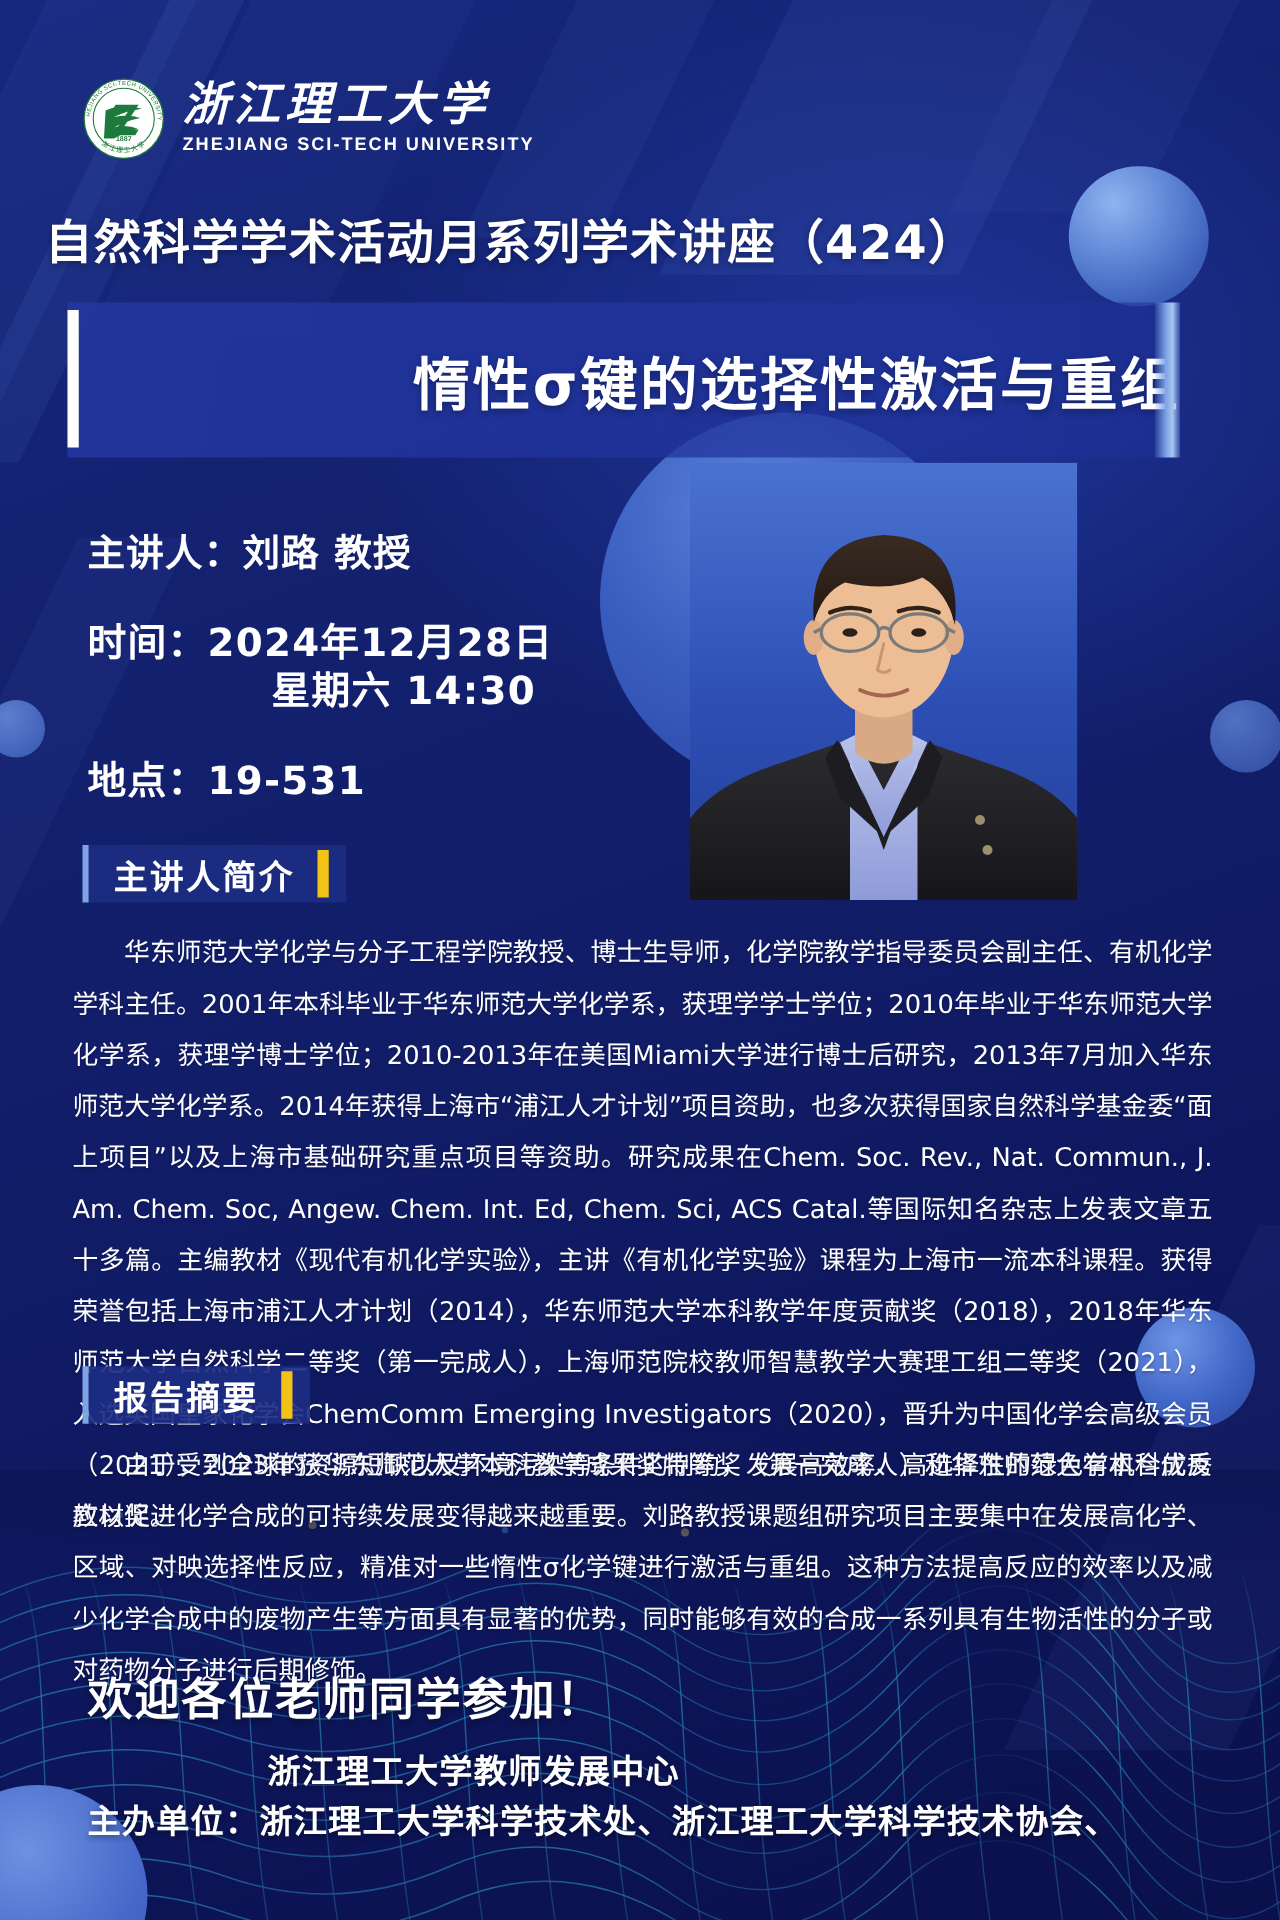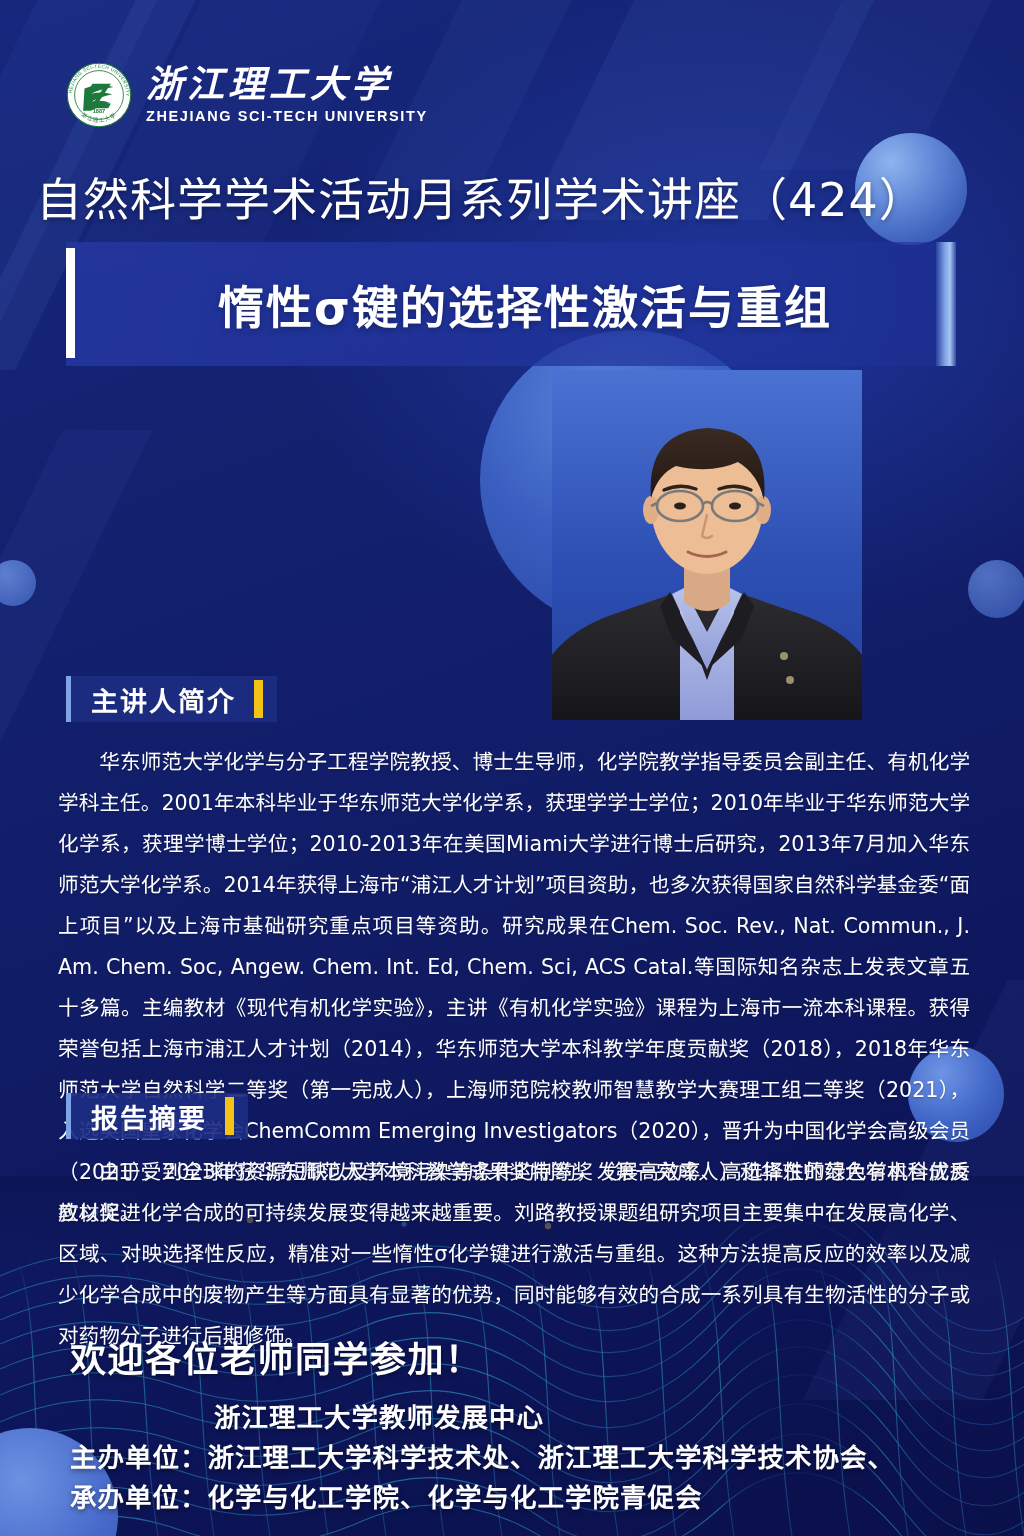--- a/index.html
+++ b/index.html
@@ -71,31 +71,31 @@
     font-style:italic;
   }
   .logo-en {
     font-size:14.5px; font-weight:700; color:#ffffff;
     letter-spacing:1.6px; margin-top:3px;
   }
 
   
   .series-title {
     position:absolute; left:36px; top:163px; width:960px;
-    font-size:46px; font-weight:400; color:#ffffff;
+    font-size:38px; font-weight:700; color:#ffffff;
     letter-spacing:1px; white-space:nowrap;
     text-shadow:0 2px 5px rgba(0,0,0,.35);
     font-family:"DejaVu Sans","Liberation Sans",sans-serif;
   }
 
   
   .title-banner {
-    position:absolute; left:66px; top:242px; width:890px; height:124px;
+    position:absolute; left:54px; top:242px; width:890px; height:124px;
     background:linear-gradient(100deg, rgba(36,55,160,0.88) 0%, rgba(33,52,158,0.80) 45%, rgba(30,48,150,0.55) 100%);
-    display:flex; align-items:center; justify-content:center;
+    display:flex; align-items:center; justify-content:flex-end;
   }
   .title-banner .bar-left {
     position:absolute; left:0; top:6px; width:9px; height:110px;
     background:#ffffff;
   }
   .title-banner .bar-right {
     position:absolute; right:0; top:0; width:20px; height:124px;
     background:linear-gradient(to right, rgba(125,162,230,0.15) 0%, #7ea4e6 45%, #a8c4f0 70%, rgba(120,160,230,0.25) 100%);
   }
   .lecture-title {
@@ -341,20 +341,32 @@
 
       <path d="M155 145 L150 166 q5 4 10 0" stroke="#c89570" stroke-width="2.4" fill="none" stroke-linecap="round"></path>
 
       <path d="M136 182 q19 9 38 0" stroke="#a4644f" stroke-width="3" fill="none" stroke-linecap="round"></path>
 
       <circle cx="232" cy="286" r="4" fill="#9c8f6e"></circle>
       <circle cx="238" cy="310" r="4" fill="#9c8f6e"></circle>
     </svg>
   </div>
 
+  <div class="meta">
+    <div class="meta-line meta-speaker">
+      <span>主讲人：</span><span>刘路  教授</span>
+    </div>
+    <div class="meta-line meta-time">
+      <span>时间：</span><span>2024年12月28日</span>
+    </div>
+    <div class="meta-line meta-time2">星期六 14:30</div>
+    <div class="meta-line meta-place">
+      <span>地点：</span><span>19-531</span>
+    </div>
+  </div>
 
   <div class="sec-head" style="left:66px; top:676px;">
     <span class="sh-bluebar"></span>
     <span class="sh-body">
       <span class="sh-label">主讲人简介</span>
       <span class="sh-goldbar"></span>
     </span>
   </div>
   <div class="body-text" style="left:58px; top:742px; width:912px;">
     <p>华东师范大学化学与分子工程学院教授、博士生导师，化学院教学指导委员会副主任、有机化学学科主任。2001年本科毕业于华东师范大学化学系，获理学学士学位；2010年毕业于华东师范大学化学系，获理学博士学位；2010-2013年在美国Miami大学进行博士后研究，2013年7月加入华东师范大学化学系。2014年获得上海市“浦江人才计划”项目资助，也多次获得国家自然科学基金委“面上项目”以及上海市基础研究重点项目等资助。研究成果在Chem. Soc. Rev., Nat. Commun., J. Am. Chem. Soc, Angew. Chem. Int. Ed, Chem. Sci, ACS Catal.等国际知名杂志上发表文章五十多篇。主编教材《现代有机化学实验》，主讲《有机化学实验》课程为上海市一流本科课程。获得荣誉包括上海市浦江人才计划（2014），华东师范大学本科教学年度贡献奖（2018），2018年华东师范大学自然科学二等奖（第一完成人），上海师范院校教师智慧教学大赛理工组二等奖（2021），入选英国皇家化学会ChemComm Emerging Investigators（2020），晋升为中国化学会高级会员（2021），2023年获华东师范大学本科教学成果奖特等奖（第一完成人）和华东师范大学本科优秀教材奖。</p>
@@ -370,18 +382,15 @@
   <div class="body-text" style="left:58px; top:1152px; width:912px;">
     <p>由于受到全球的资源短缺以及环境污染等条件的制约，发展高效率、高选择性的绿色有机合成反应以促进化学合成的可持续发展变得越来越重要。刘路教授课题组研究项目主要集中在发展高化学、区域、对映选择性反应，精准对一些惰性σ化学键进行激活与重组。这种方法提高反应的效率以及减少化学合成中的废物产生等方面具有显著的优势，同时能够有效的合成一系列具有生物活性的分子或对药物分子进行后期修饰。</p>
   </div>
 
   <div class="welcome">欢迎各位老师同学参加！</div>
   <div class="org-block">
     <div class="org-line indent">浙江理工大学教师发展中心</div>
     <div class="org-line">
       <span>主办单位：</span><span>浙江理工大学科学技术处、浙江理工大学科学技术协会、</span>
     </div>
-    <div class="org-line">
-      <span>承办单位：</span><span>化学与化工学院、化学与化工学院青促会</span>
-    </div>
   </div>
 
 </div>
 
 </body></html>

